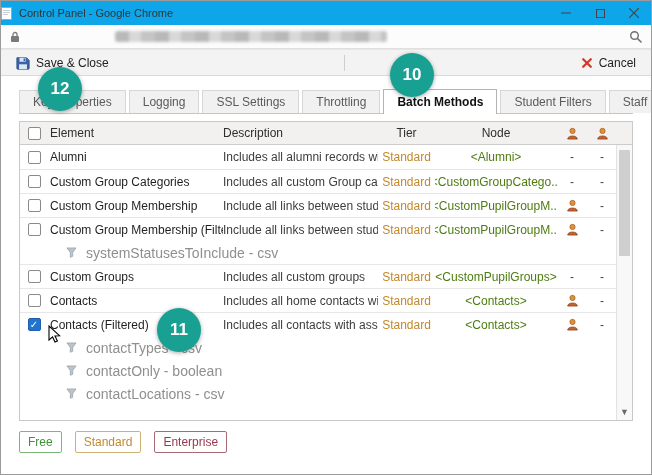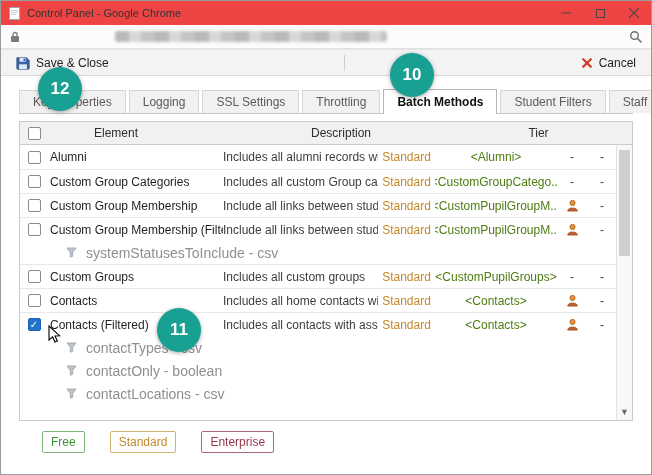--- a/index.html
+++ b/index.html
@@ -2,21 +2,21 @@
 <html><head>
 <meta charset="utf-8">
 <style>
   * { box-sizing: border-box; margin: 0; padding: 0; }
   body { margin: 0; background: #fff; font-family: "Liberation Sans", sans-serif; }
   .window {
     position: relative; width: 652px; height: 475px;
     background: #fff; border: 1px solid #9b9b9b; overflow: hidden;
   }
   
-  .titlebar { height: 24px; background: #ef4444; display: flex; align-items: center; padding-left: 8px; }
+  .titlebar { height: 24px; background: #0ea5e9; display: flex; align-items: center; }
   .doc-icon { display: inline-flex; margin-top: 1px; }
   .title-text { font-size: 11px; color: #333; margin-left: 7px; }
   .win-controls { margin-left: auto; display: flex; height: 100%; }
   .win-btn { width: 34px; height: 100%; display: flex; align-items: center; justify-content: center; color: #444; }
   
   .addressbar { height: 24px; background: #fcfcfc; border-bottom: 1px solid #e0e0e0; display: flex; align-items: center; padding: 0 9px; }
   .redacted { height: 11px; width: 272px; margin-left: 95px; border-radius: 3px;
     background: repeating-linear-gradient(90deg, #b9b9b9 0 14px, #d8d8d8 14px 26px, #c4c4c4 26px 40px);
     filter: blur(1.5px); }
   .zoom-wrap { margin-left: auto; display: inline-flex; }
@@ -28,21 +28,21 @@
   
   .tabstrip { display: flex; align-items: flex-end; margin: 13px 18px 0 18px; border-bottom: 1px solid #c6c6c6; }
   .tab { font-size: 12px; color: #5a5a5a; background: #f1f1f1; border: 1px solid #d6d6d6; border-bottom: none;
     padding: 4px 13px 4px 13px; margin-right: 3px; white-space: nowrap; }
   .tab.active { background: #fff; color: #111; font-weight: bold; border-color: #b3b3b3;
     margin-bottom: -1px; padding-top: 5px; padding-bottom: 5px; }
   
   .panel { margin: 0 18px; }
   .grid { position: relative; margin-top: 7px; height: 300px; border: 1px solid #c9c9c9; background: #fff; overflow: hidden; }
   .thead { display: flex; align-items: center; height: 23px; background: #f2f1ef; border-bottom: 1px solid #cccccc;
-    font-size: 12px; color: #2e2e2e; gap: 44px; }
+    font-size: 12px; color: #2e2e2e; }
   .cell { display: flex; align-items: center; white-space: nowrap; overflow: hidden; height: 100%; }
   .col-check { flex: 0 0 28px; justify-content: center; }
   .col-element { flex: 0 0 175px; padding-left: 2px; }
   .col-desc { flex: 0 0 155px; }
   .col-tier { flex: 0 0 57px; justify-content: center; }
   .col-node { flex: 0 0 122px; justify-content: center; }
   .col-icon { flex: 0 0 30px; justify-content: center; }
   .tbody { font-size: 12px; }
   .trow { display: flex; height: 24px; align-items: center; background: #fff; }
   .trow.bordered { border-top: 1px solid #e7e7e7; }
@@ -54,21 +54,21 @@
   .prow { display: flex; height: 23px; align-items: center; padding-left: 46px; gap: 9px; background: #fff; }
   .ptext { font-size: 14px; color: #8f8f8f; white-space: nowrap; }
   .cb { width: 13px; height: 13px; border: 1px solid #8a8a8a; border-radius: 2px; background: #fff;
     display: inline-flex; align-items: center; justify-content: center; font-size: 10px; line-height: 1; }
   .cb.checked { background: #2273ce; border-color: #1c5fae; color: #fff; }
   
   .vscroll { position: absolute; top: 23px; right: 0; bottom: 0; width: 16px; background: #f8f8f8; border-left: 1px solid #e2e2e2; }
   .vthumb { position: absolute; top: 5px; left: 2px; right: 2px; height: 106px; background: #cfcfcf; border-radius: 1px; }
   .varrow { position: absolute; bottom: 3px; left: 0; right: 0; text-align: center; font-size: 9px; color: #6a6a6a; line-height: 1; }
   
-  .legend { display: flex; gap: 25px; margin-top: 10px; margin-left: 23px; }
+  .legend { display: flex; gap: 13px; margin-top: 10px; }
   .legend-chip { font-size: 12px; background: #fff; border: 1px solid; border-radius: 2px; padding: 3px 8px; }
   
   .badge { position: absolute; width: 44px; height: 44px; border-radius: 50%;
     color: #fff; font-size: 17px; font-weight: bold; display: flex; align-items: center; justify-content: center;
     box-shadow: 0 1px 4px rgba(0,0,0,0.35); z-index: 30; }
   .cursor { position: absolute; left: 47px; top: 324px; z-index: 25; }
 </style>
 </head>
 <body>
 

